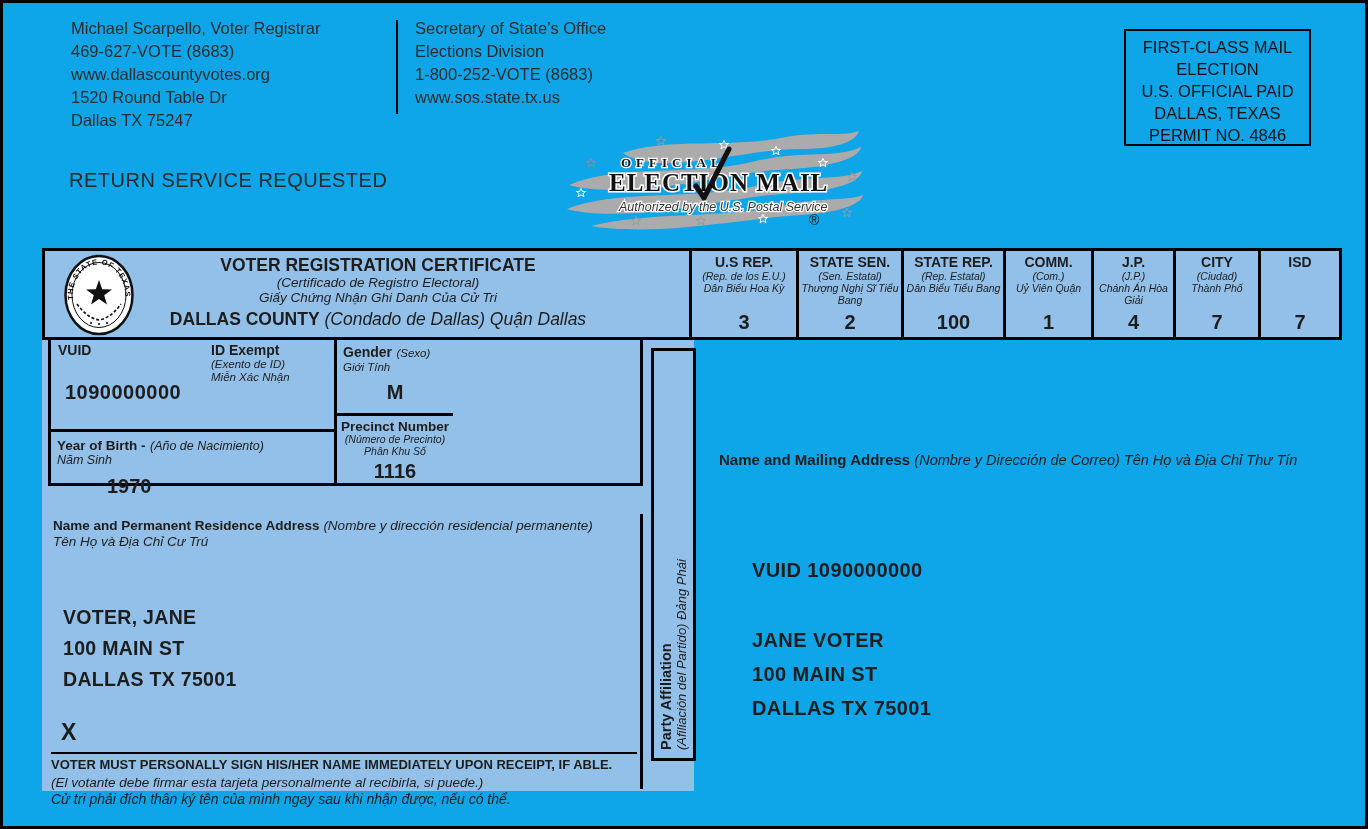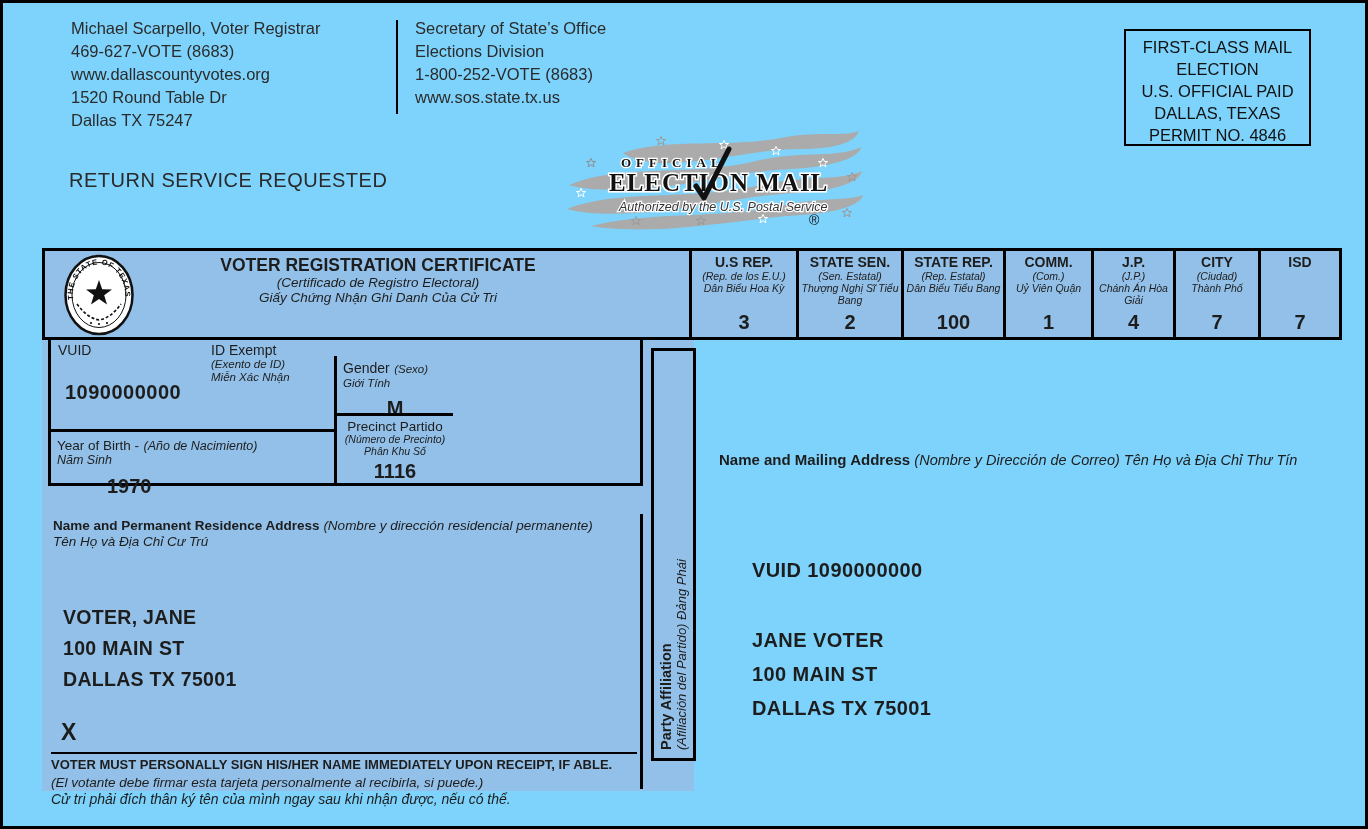--- a/index.html
+++ b/index.html
@@ -3,21 +3,21 @@
 <meta charset="utf-8">
 <style>
   :root{
     --cert-blue:#93c0e8;
     --logo-gray:#ababab;
     --ink:#1d1d1d;
   }
   html,body{margin:0;padding:0;background:#fff;}
   .canvas{
     position:relative;width:1368px;height:829px;box-sizing:border-box;
-    border:3px solid #000;background:#7dd3fc;overflow:hidden;
+    border:3px solid #000;background:#0ea5e9;overflow:hidden;
     font-family:"Liberation Sans",sans-serif;color:var(--ink);
   }
   .abs{position:absolute;}
   
   .reg-block{left:68px;top:14px;font-size:16.5px;line-height:23px;color:#2b2b2b;}
   .vdivider{left:393px;top:17px;width:2px;height:94px;background:#000;}
   .sos-block{left:412px;top:14px;font-size:16.5px;line-height:23px;color:#2b2b2b;}
   .postage-box{
     left:1121px;top:26px;width:187px;height:117px;box-sizing:border-box;
     border:2px solid #000;text-align:center;font-size:16.5px;line-height:22px;
@@ -50,25 +50,25 @@
   .d1{width:107px;} .d2{width:105px;} .d3{width:102px;} .d4{width:88px;}
   .d5{width:82px;} .d6{width:85px;} .d7{width:81px;}
   
   .left-panel{left:39px;top:337px;width:652px;height:451px;background:var(--cert-blue);}
   .rows-block{
     left:45px;top:334px;width:595px;height:149px;box-sizing:border-box;
     border:3px solid #000;
   }
   .cell{position:absolute;box-sizing:border-box;}
   .cell-vuid{left:0;top:0;width:283px;height:73px;}
-  .cell-gender{left:283px;top:16px;width:119px;height:73px;border-left:3px solid #000;text-align:center;}
+  .cell-gender{left:283px;top:0;width:119px;height:73px;border-left:3px solid #000;text-align:center;}
   .cell-valid{left:402px;top:0;width:187px;height:143px;border-left:3px solid #000;}
   .cell-yob{left:0;top:73px;width:283px;height:70px;border-top:3px solid #000;margin-top:16px;}
   .cell-precinct{left:283px;top:73px;width:119px;height:70px;border-left:3px solid #000;border-top:3px solid #000;text-align:center;}
-  .flabel{font-size:14px;font-weight:normal;line-height:15px;}
+  .flabel{font-size:14px;font-weight:bold;line-height:15px;}
   .fsub{font-size:11.5px;font-style:italic;line-height:12.5px;}
   .fval{font-size:20px;font-weight:bold;}
   .cell-vuid .vuid-label{position:absolute;left:7px;top:3px;}
   .idx-block{position:absolute;left:160px;top:3px;}
   .cell-vuid .fval{position:absolute;left:14px;top:41px;letter-spacing:.5px;}
   .cell-gender{padding-top:3px;}
   .cell-gender .hdr{text-align:left;padding-left:6px;}
   .cell-gender .fval{margin-top:7px;}
   .cell-valid{padding:3px 6px;}
   .cell-valid .v1{text-align:center;margin-top:5px;}
@@ -188,20 +188,24 @@
         <path d="M36,26 L39.2,35.2 49,35.4 41.2,41.2 44,50.6 36,44.9 28,50.6 30.8,41.2 23,35.4 32.8,35.2 Z" fill="#111"></path>
         <path d="M14,50 Q24,64 36,66 Q48,64 58,50" fill="none" stroke="#111" stroke-width="1.6" stroke-dasharray="3 2"></path>
         <circle cx="28" cy="69" r="1.1" fill="#111"></circle>
           <circle cx="36" cy="70" r="1.1" fill="#111"></circle>
           <circle cx="44" cy="69" r="1.1" fill="#111"></circle>
       </svg>
       <div class="band-titles">
         <div class="bt-main">VOTER REGISTRATION CERTIFICATE</div>
         <div class="bt-es">(Certificado de Registro Electoral)</div>
         <div class="bt-vi">Giấy Chứng Nhận Ghi Danh Của Cử Tri</div>
+        <div class="bt-county">
+          <span class="b">DALLAS COUNTY</span>
+          <span class="i">(Condado de Dallas) Quận Dallas</span>
+        </div>
       </div>
     </div>
     <div class="dist d1">
       <div class="dl">U.S REP.</div>
       <div class="ds">(Rep. de los E.U.)</div>
       <div class="ds">Dân Biểu Hoa Kỳ</div>
       <div class="num">3</div>
     </div>
     <div class="dist d2">
       <div class="dl">STATE SEN.</div>
@@ -263,21 +267,21 @@
     </div>
     <div class="cell cell-yob">
       <div>
         <span class="flabel" style="font-size:13.5px">Year of Birth -</span>
         <span class="fsub" style="font-size:12.5px">(Año de Nacimiento)</span>
         <div class="fsub" style="font-size:12.5px">Năm Sinh</div>
       </div>
       <div class="fval">1970</div>
     </div>
     <div class="cell cell-precinct">
-      <div class="flabel" style="font-size:13.5px">Precinct Partido</div>
+      <div class="flabel" style="font-size:13.5px">Precinct Number</div>
       <div class="fsub">(Número de Precinto)</div>
       <div class="fsub">Phân Khu Số</div>
       <div class="fval">1116</div>
     </div>
   </div>
 
   <div class="abs name-cell">
     <div class="name-label">
       <span class="b">Name and Permanent Residence Address</span>
       <span class="i">(Nombre y dirección residencial permanente)</span>

